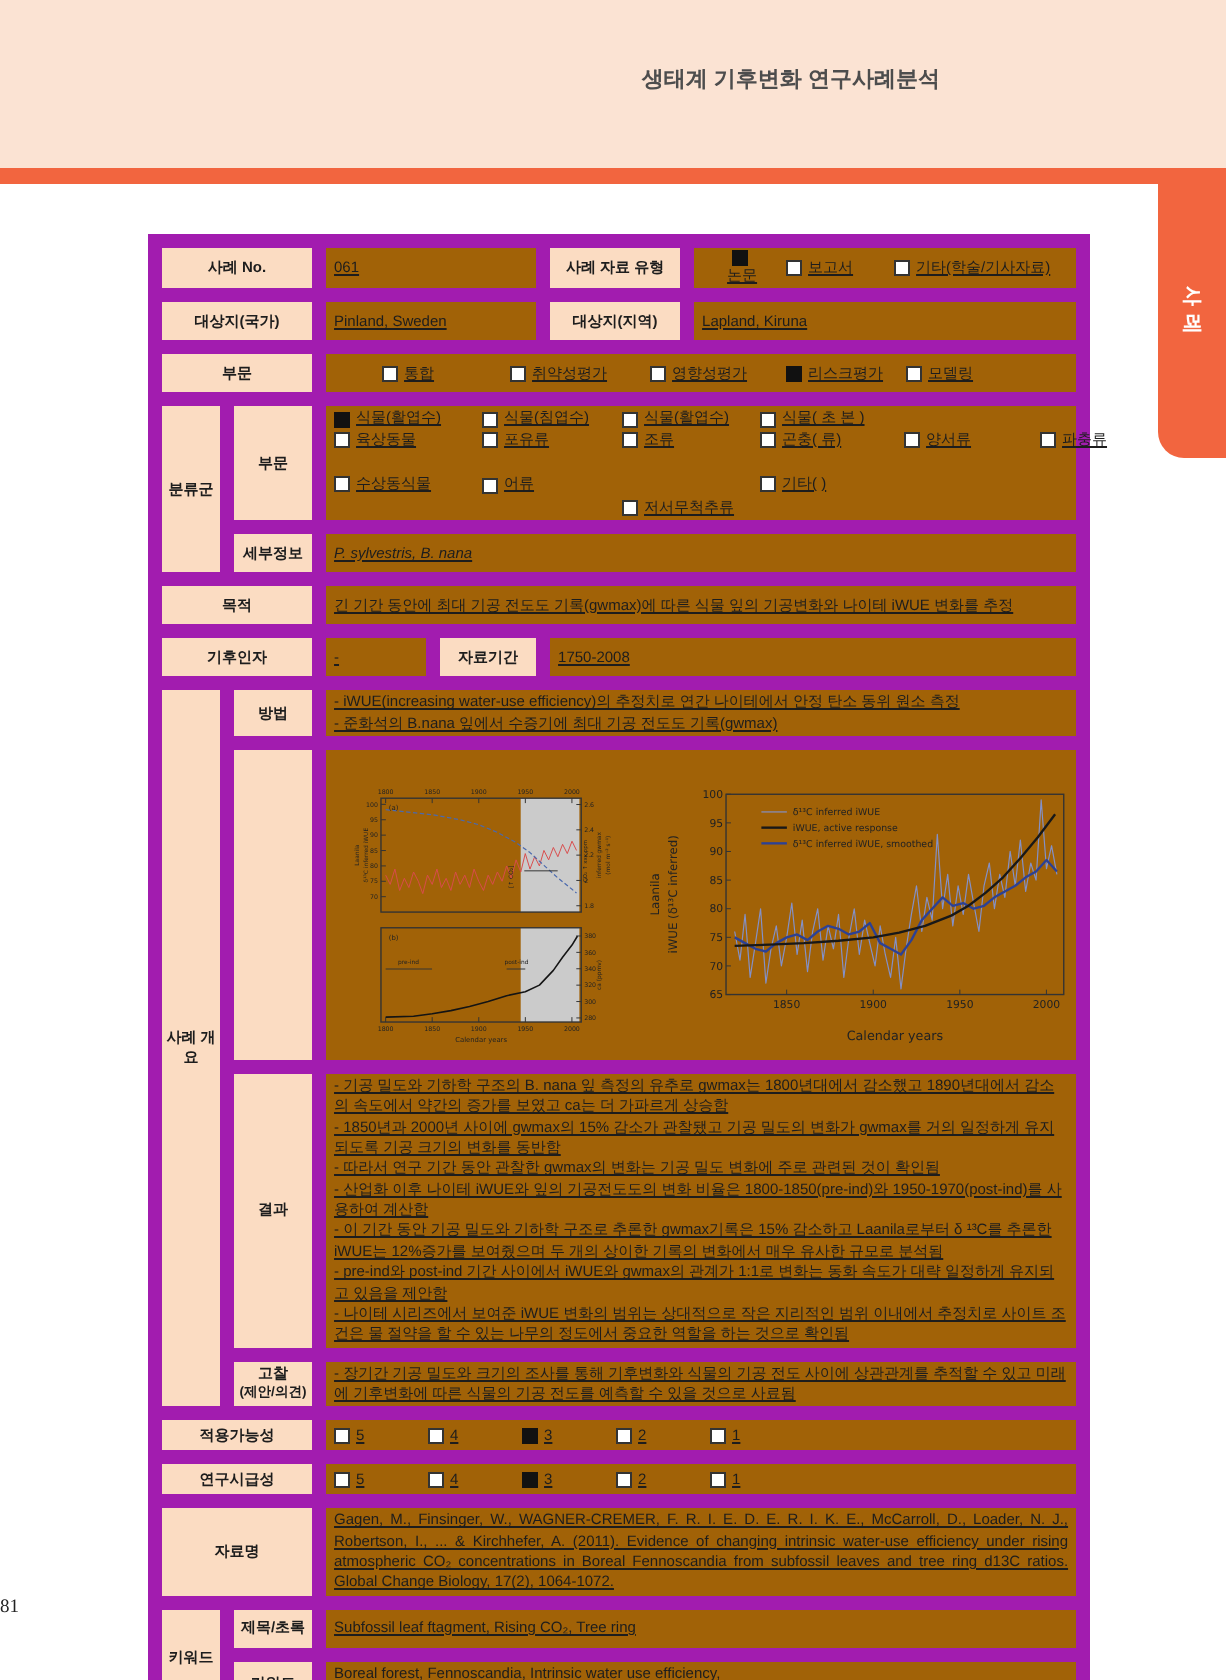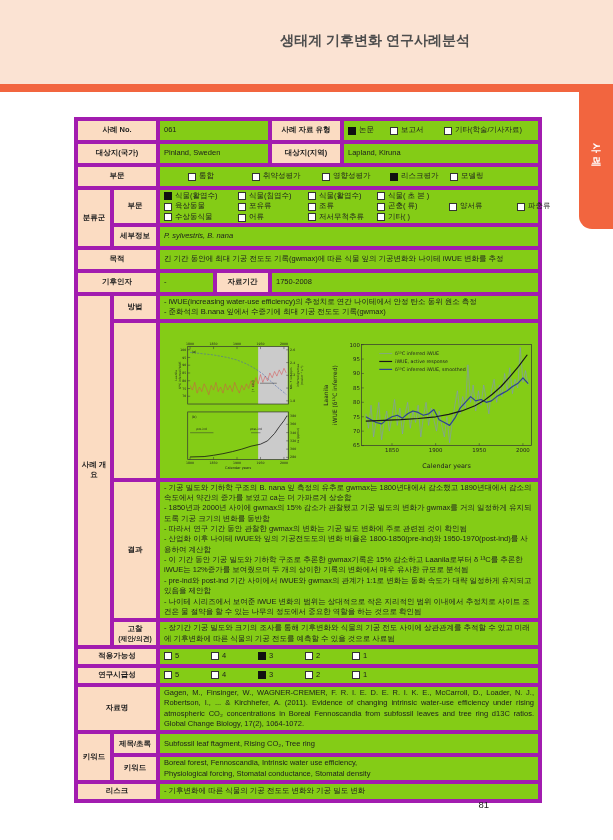--- a/index.html
+++ b/index.html
@@ -1,45 +1,45 @@
 <!DOCTYPE html>
 <html><head>
 <meta charset="utf-8">
 <style>
   html,body{margin:0;padding:0;}
   body{width:613px;height:840px;position:relative;background:#ffffff;
        font-family:"Liberation Sans","DejaVu Sans",sans-serif;color:#1d1d1d;overflow:hidden;}
   .band{position:absolute;top:0;left:0;width:613px;height:84px;background:#FBE3D3;}
-  .title{position:absolute;right:143px;top:32px;font-size:14px;font-weight:bold;color:#4d4d4d;}
+  .title{position:absolute;right:143px;top:32px;font-size:11px;font-weight:bold;color:#4d4d4d;}
   .bar{position:absolute;top:84px;left:0;width:613px;height:8px;background:#F2653F;}
   .tab{position:absolute;top:84px;right:0;width:34px;height:145px;background:#F2653F;
        border-bottom-left-radius:13px;display:flex;align-items:center;justify-content:center;}
   .tabtxt{transform:rotate(90deg);color:#fff;font-weight:bold;font-size:10px;
           letter-spacing:4px;white-space:nowrap;}
   table.case{position:absolute;left:74px;top:117px;width:464px;border-collapse:collapse;
        table-layout:fixed;font-size:7.5px;line-height:1.38;border:2px solid #141414;}
-  td{border:4px solid #a21caf;padding:1px 4px;vertical-align:middle;word-break:break-word;}
+  td{border:7px solid #a21caf;padding:1px 4px;vertical-align:middle;word-break:break-word;}
   .lab{background:#FBDCC2;font-weight:bold;text-align:center;padding:1px 1px;}
-  .val{background:#84cc16;}
+  .val{background:#a16207;text-decoration:underline;}
   .it{font-style:italic;}
   .just{text-align:justify;margin-top:44px;}
   .pre{white-space:pre-line;}
   .sub{font-weight:bold;font-size:6.8px;}
   .cbrow{display:flex;align-items:center;}
   .cbi{display:inline-flex;align-items:center;flex:none;margin-right:2px;}
   .cb{width:6px;height:6px;border:1px solid #333;background:#fff;flex:none;margin-right:3px;}
   .cb.on{background:#111;border-color:#111;}
   tr.hS>td{height:13px;}
   tr.hM>td{height:17px;}
   .figcell{padding:13px 0 2px 0;}
   .figwrap{display:flex;align-items:flex-start;}
   svg{display:block;font-family:"DejaVu Sans",sans-serif;}
   svg text{fill:#222;}
-  .pageno{position:absolute;top:799px;left:0;width:489px;text-align:right;
-          font-size:9.5px;font-family:Liberation Sans, sans-serif;color:#222;}
+  .pageno{position:absolute;top:799px;left:0;width:489px;text-align:left;
+          font-size:9.5px;font-family:Liberation Serif, serif;color:#222;}
 </style>
 </head>
 <body>
 
 <div class="band">
   <div class="title">생태계 기후변화 연구사례분석</div>
 </div>
 <div class="bar"></div>
 <div class="tab">
   <span class="tabtxt">사례</span>
@@ -54,21 +54,21 @@
       <col style="width:72px">
       <col style="width:198px">
   </colgroup>
   <tbody>
       <tr class="hM">
     <td class="lab" colspan="2">사례 No.</td>
     <td class="val" colspan="2">061</td>
     <td class="lab">사례 자료 유형</td>
     <td class="val">
           <div class="cbrow">
-            <span class="cbi" style="width: 40px;">
+            <span class="cbi" style="width: 40px; flex-direction: column;">
               <span class="cb on"></span>
               <span>논문</span>
             </span>
             <span class="cbi" style="width: 52px;">
               <span class="cb"></span>
               <span>보고서</span>
             </span>
             <span class="cbi">
               <span class="cb"></span>
               <span>기타(학술/기사자료)</span>
@@ -159,21 +159,21 @@
           </div>
       <div class="cbrow">
             <span class="cbi" style="width: 72px;">
               <span class="cb"></span>
               <span>수상동식물</span>
             </span>
             <span class="cbi" style="width: 68px; align-items: flex-end;">
               <span class="cb"></span>
               <span>어류</span>
             </span>
-            <span class="cbi" style="width: 67px;">
+            <span class="cbi" style="width: 67px; margin-top: 24px;">
               <span class="cb"></span>
               <span>저서무척추류</span>
             </span>
             <span class="cbi">
               <span class="cb"></span>
               <span>기타(      )</span>
             </span>
           </div>
     </td>
   </tr>

